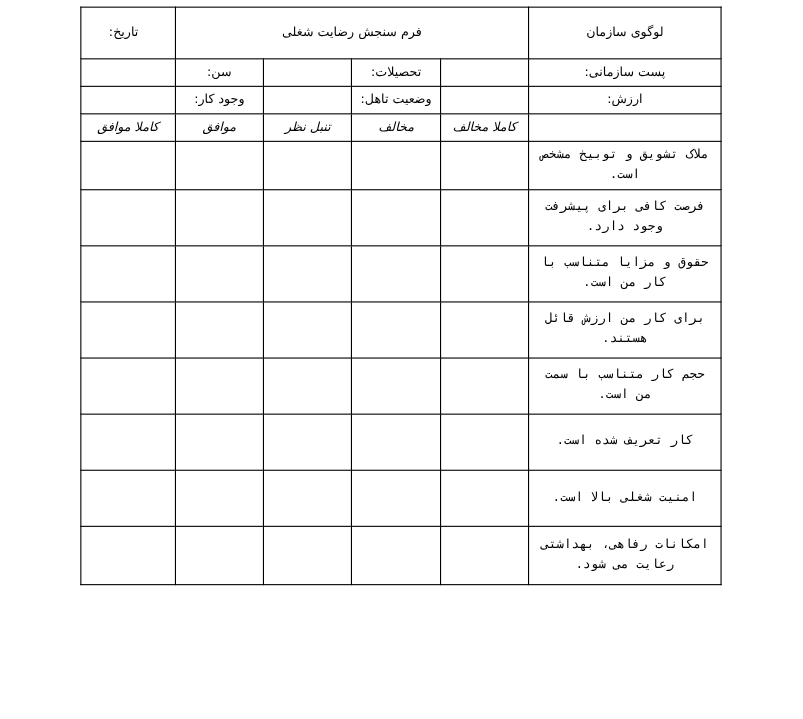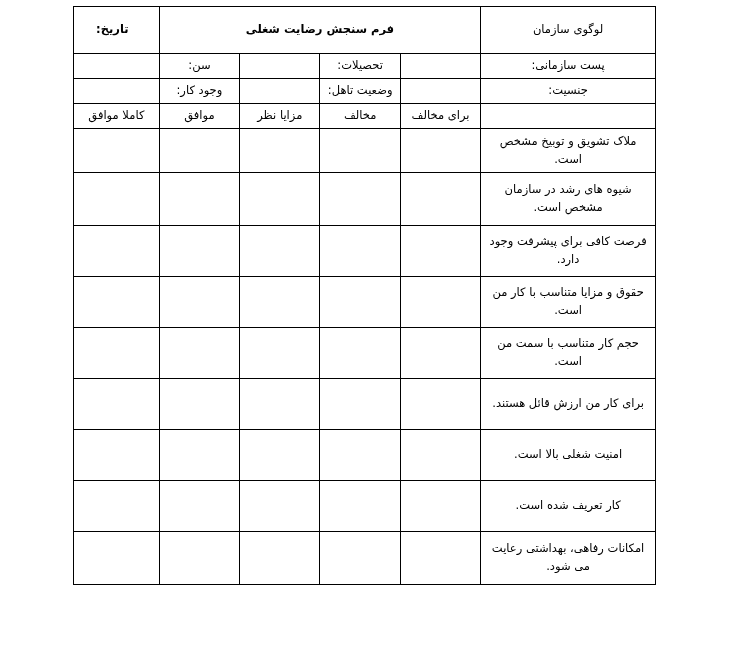--- a/index.html
+++ b/index.html
@@ -56,57 +56,58 @@
 
   
   .row-title td { height: 46px; }
 
   .cell-logo {
     font-size: 11.5px;
     text-align: center;
   }
   .cell-title {
     font-size: 18px;
-    font-weight: bold;
+    font-weight: normal;
     letter-spacing: .2px;
     text-align: center;
     margin-left: 42px;
   }
   .cell-date {
     font-size: 11px;
     text-align: right;
     padding-right: 8px !important;
-    font-weight: bold;
   }
 
   
   .row-info td { height: 24px; margin-top: 29px; }
   .info-label {
     text-align: center;
     font-size: 11.5px;
   }
   .info-blank { }
 
   
   .row-scale td { height: 24px; }
   .scale-head {
     font-size: 11.5px;
     text-align: center;
+    font-style: italic;
   }
 
   
   .row-q td { height: 39px; }
   .row-q.two-line td { height: 48px; }
   .row-q.tall td { height: 46px; }
 
   .q-text {
     text-align: center;
     padding: 2px 6px !important;
     font-size: 11.5px;
     line-height: 1.7;
+    font-family: Liberation Mono, monospace;
   }
   .answer-cell { }
 </style>
 </head>
 <body>
 
 <div class="page">
   <div class="form-wrap">
 
     <table class="survey">
@@ -129,54 +130,46 @@
         <tr class="row-info">
           <td class="info-label">پست سازمانی:</td>
           <td class="info-blank"></td>
           <td class="info-label">تحصیلات:</td>
           <td class="info-blank"></td>
           <td class="info-label">سن:</td>
           <td class="info-blank"></td>
         </tr>
 
         <tr class="row-info">
-          <td class="info-label">جنسیت:</td>
+          <td class="info-label">ارزش:</td>
           <td class="info-blank"></td>
           <td class="info-label">وضعیت تاهل:</td>
           <td class="info-blank"></td>
           <td class="info-label">وجود کار:</td>
           <td class="info-blank"></td>
         </tr>
 
         <tr class="row-scale">
           <td class="scale-head"></td>
-          <td class="scale-head">برای مخالف</td>
+          <td class="scale-head">کاملا مخالف</td>
           <td class="scale-head">مخالف</td>
-          <td class="scale-head">مزایا نظر</td>
+          <td class="scale-head">تنبل نظر</td>
           <td class="scale-head">موافق</td>
           <td class="scale-head">کاملا موافق</td>
         </tr>
 
         <tr class="row-q">
           <td class="q-text">ملاک تشویق و توبیخ مشخص است.</td>
           <td class="answer-cell"></td>
           <td class="answer-cell"></td>
           <td class="answer-cell"></td>
           <td class="answer-cell"></td>
           <td class="answer-cell"></td>
         </tr>
 
-        <tr class="row-q two-line">
-          <td class="q-text">شیوه های رشد در سازمان مشخص است.</td>
-          <td class="answer-cell"></td>
-          <td class="answer-cell"></td>
-          <td class="answer-cell"></td>
-          <td class="answer-cell"></td>
-          <td class="answer-cell"></td>
-        </tr>
 
 
         <tr class="row-q tall">
           <td class="q-text">فرصت کافی برای پیشرفت وجود دارد.</td>
           <td class="answer-cell"></td>
           <td class="answer-cell"></td>
           <td class="answer-cell"></td>
           <td class="answer-cell"></td>
           <td class="answer-cell"></td>
         </tr>
@@ -184,48 +177,48 @@
         <tr class="row-q tall">
           <td class="q-text">حقوق و مزایا متناسب با کار من است.</td>
           <td class="answer-cell"></td>
           <td class="answer-cell"></td>
           <td class="answer-cell"></td>
           <td class="answer-cell"></td>
           <td class="answer-cell"></td>
         </tr>
 
         <tr class="row-q tall">
+          <td class="q-text">برای کار من ارزش قائل هستند.</td>
+          <td class="answer-cell"></td>
+          <td class="answer-cell"></td>
+          <td class="answer-cell"></td>
+          <td class="answer-cell"></td>
+          <td class="answer-cell"></td>
+        </tr>
+
+        <tr class="row-q tall">
           <td class="q-text">حجم کار متناسب با سمت من است.</td>
           <td class="answer-cell"></td>
           <td class="answer-cell"></td>
           <td class="answer-cell"></td>
           <td class="answer-cell"></td>
           <td class="answer-cell"></td>
         </tr>
 
         <tr class="row-q tall">
-          <td class="q-text">برای کار من ارزش قائل هستند.</td>
+          <td class="q-text">کار تعریف شده است.</td>
           <td class="answer-cell"></td>
           <td class="answer-cell"></td>
           <td class="answer-cell"></td>
           <td class="answer-cell"></td>
           <td class="answer-cell"></td>
         </tr>
 
         <tr class="row-q tall">
           <td class="q-text">امنیت شغلی بالا است.</td>
-          <td class="answer-cell"></td>
-          <td class="answer-cell"></td>
-          <td class="answer-cell"></td>
-          <td class="answer-cell"></td>
-          <td class="answer-cell"></td>
-        </tr>
-
-        <tr class="row-q tall">
-          <td class="q-text">کار تعریف شده است.</td>
           <td class="answer-cell"></td>
           <td class="answer-cell"></td>
           <td class="answer-cell"></td>
           <td class="answer-cell"></td>
           <td class="answer-cell"></td>
         </tr>
 
 
         <tr class="row-q two-line">
           <td class="q-text">امکانات رفاهی، بهداشتی رعایت می شود.</td>

